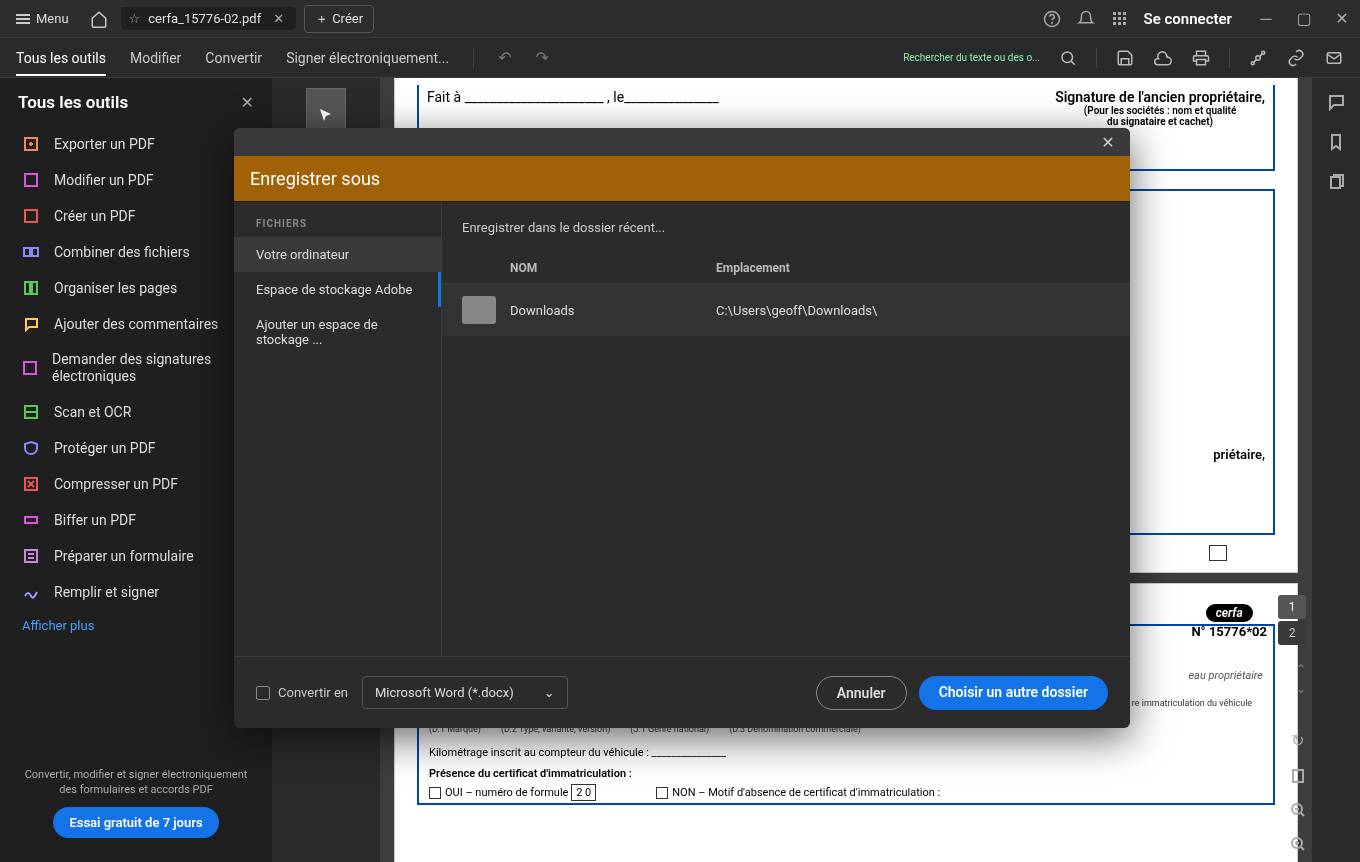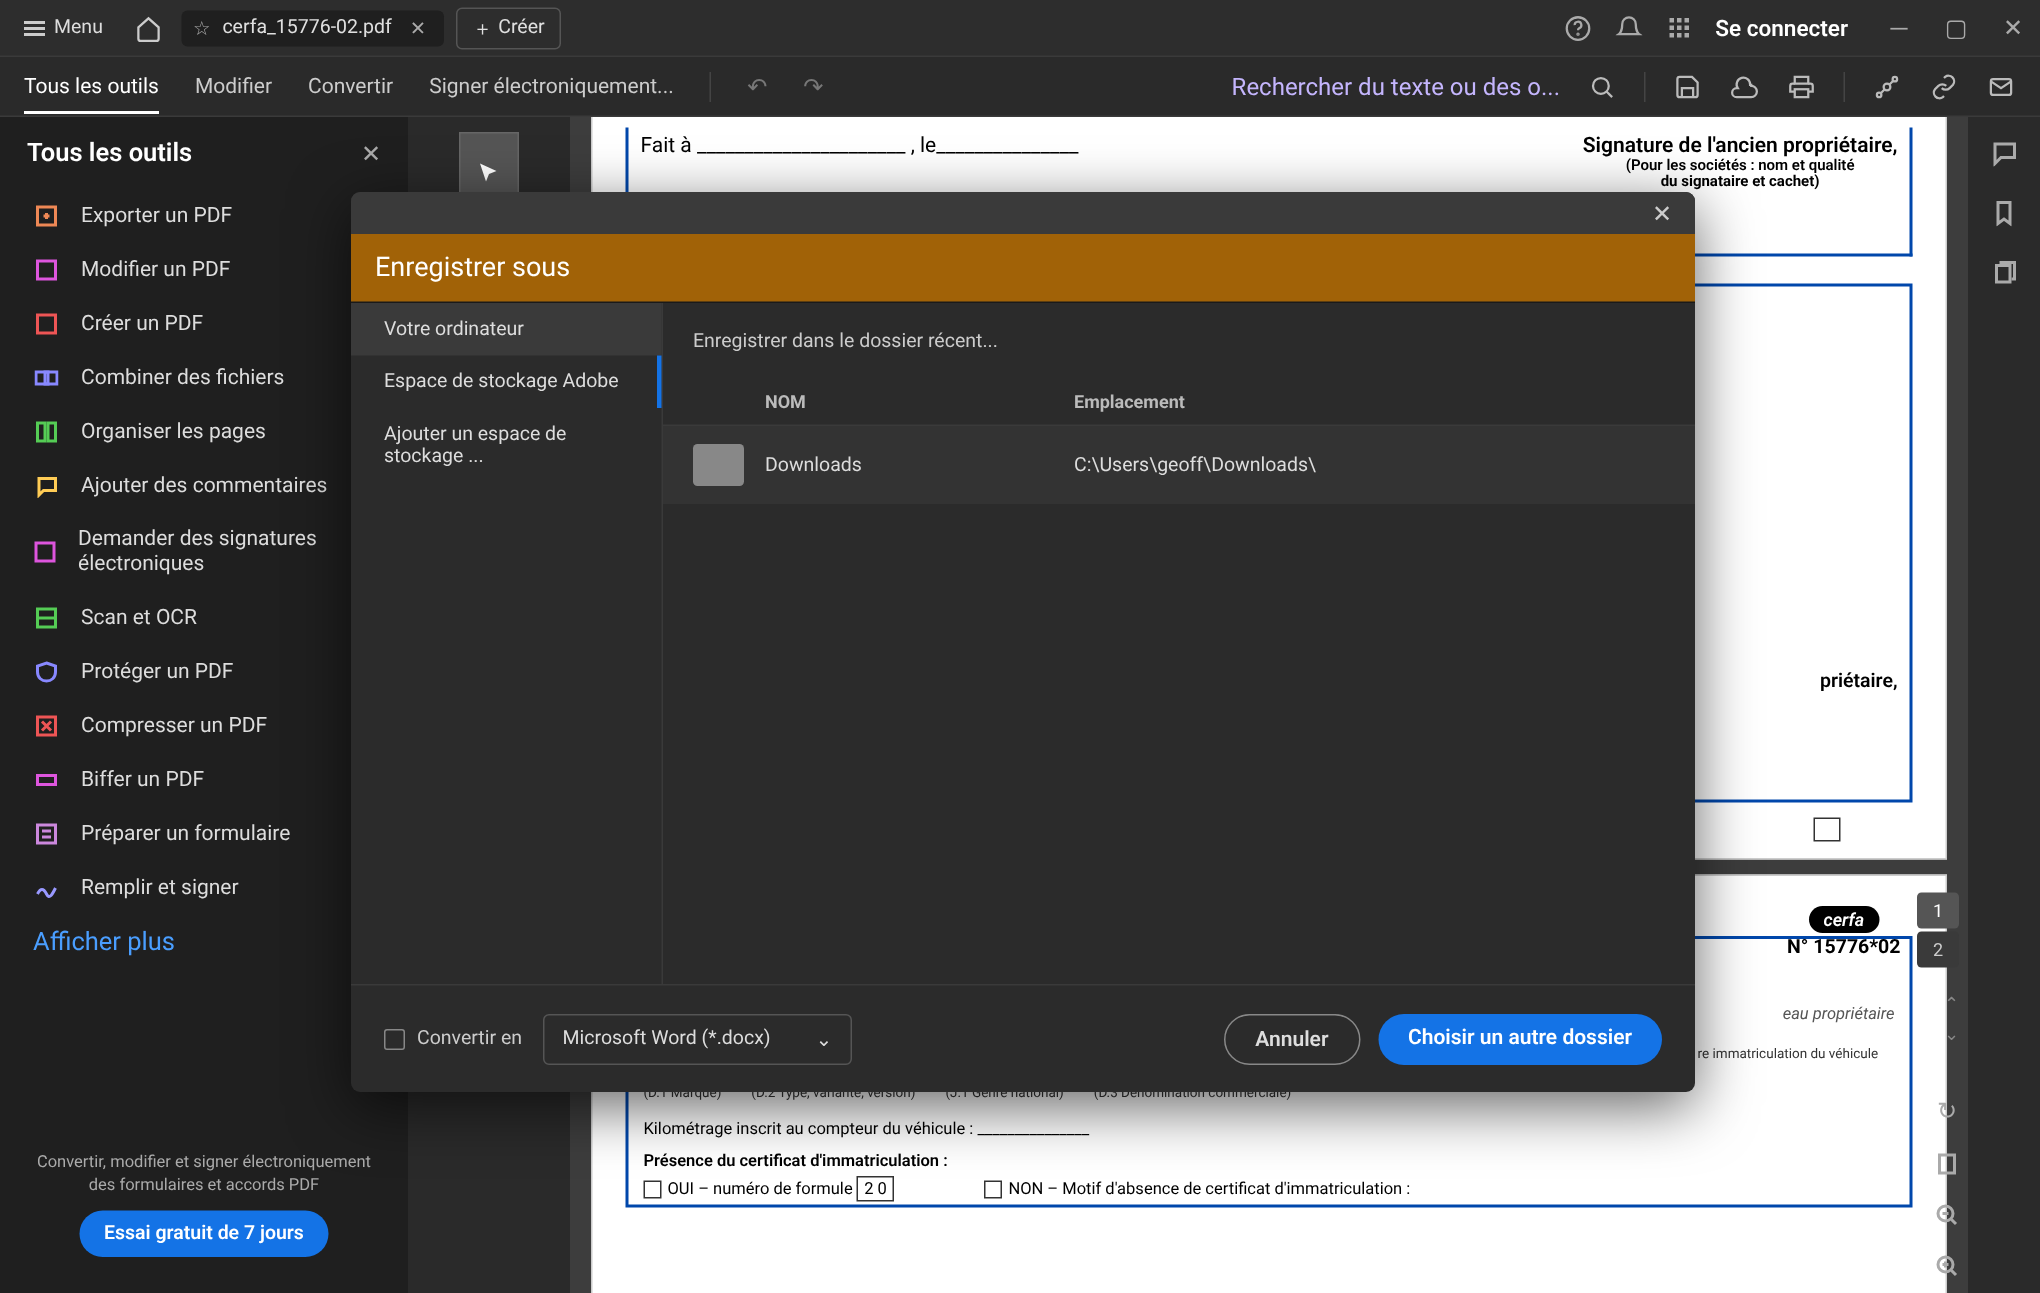--- a/index.html
+++ b/index.html
@@ -18,32 +18,32 @@
 .titlebar-right .ico{width:20px;height:20px;display:flex;align-items:center;justify-content:center;color:#aaa;cursor:pointer}
 .signin{font-size:15px;font-weight:600;color:#fff;cursor:pointer}
 .win-btns{display:flex;gap:18px;margin-left:10px}
 
 .toolbar{height:40px;background:#2a2a2a;display:flex;align-items:center;padding:0 16px;gap:24px;border-bottom:1px solid #3a3a3a}
 .toolbar .tb{font-size:14px;color:#ccc;cursor:pointer;padding:8px 0;position:relative}
 .toolbar .tb.active{color:#fff}
 .toolbar .tb.active::after{content:"";position:absolute;bottom:-2px;left:0;right:0;height:2px;background:#fff}
 .toolbar .divider{width:1px;height:20px;background:#444}
 .toolbar-right{margin-left:auto;display:flex;align-items:center;gap:18px}
-.search-text{font-size:16px;color:#c4b5fd}
+.search-text{font-size:10px;color:#86efac}
 .toolbar-right .ico{color:#bbb;cursor:pointer;width:20px;height:20px;display:flex;align-items:center;justify-content:center}
 
 .main{display:flex;height:calc(100% - 78px)}
 .sidebar{width:272px;background:#1f1f1f;display:flex;flex-direction:column;padding:14px 18px}
 .sidebar-header{display:flex;align-items:center;justify-content:space-between;margin-bottom:14px}
 .sidebar-title{font-size:17px;font-weight:600;color:#fff}
 .sidebar-close{color:#aaa;cursor:pointer}
 .tool-item{display:flex;align-items:center;gap:14px;padding:9px 4px;font-size:14px;color:#ddd;cursor:pointer}
 .tool-item .iconbox{width:18px;height:18px;display:flex;align-items:center;justify-content:center}
 .tool-text-multi{display:flex;flex-direction:column;line-height:1.2}
-.show-more{color:#4a9eff;font-size:17px;padding:8px 4px;cursor:pointer}
+.show-more{color:#4a9eff;font-size:13px;padding:8px 4px;cursor:pointer}
 .sidebar-footer{margin-top:auto;text-align:center;padding:10px 6px}
 .footer-text{font-size:11px;color:#aaa;line-height:1.3;margin-bottom:10px}
 .trial-btn{background:#1473e6;color:#fff;padding:8px 16px;border-radius:16px;font-size:13px;font-weight:600;display:inline-block;cursor:pointer}
 
 .docarea{flex:1;background:#3a3a3a;display:flex;position:relative}
 .thumb-strip{width:108px;background:#2a2a2a;display:flex;flex-direction:column;align-items:center;padding-top:10px}
 .thumb{width:40px;height:54px;background:#555;border:1px solid #666;margin-bottom:8px;position:relative}
 .thumb svg{position:absolute;top:50%;left:50%;transform:translate(-50%,-50%)}
 .page-view{flex:1;background:#3d3d3d;padding:0 14px;overflow:hidden}
 .doc-page{background:#fff;color:#000;width:100%;margin-top:-2px;padding:8px 22px;font-size:12px;border:1px solid #ccc}
@@ -444,20 +444,21 @@
     </span>
 </div>
 
 <div class="dialog-overlay">
   <div class="dlg-header">
     <span class="dlg-close">✕</span>
   </div>
   <div class="dlg-title">Enregistrer sous</div>
   <div class="dlg-body">
     <div class="dlg-side">
+      <div class="dlg-side-head">FICHIERS</div>
       <div class="dlg-side-item active">Votre ordinateur</div>
       <div class="dlg-side-item blue-border">Espace de stockage Adobe</div>
       <div class="dlg-side-item">Ajouter un espace de stockage ...</div>
     </div>
     <div class="dlg-main">
       <div class="dlg-subhead">Enregistrer dans le dossier récent...</div>
       <div class="dlg-table-head">
         <span class="dlg-col-name">NOM</span>
         <span class="dlg-col-loc">Emplacement</span>
       </div>

